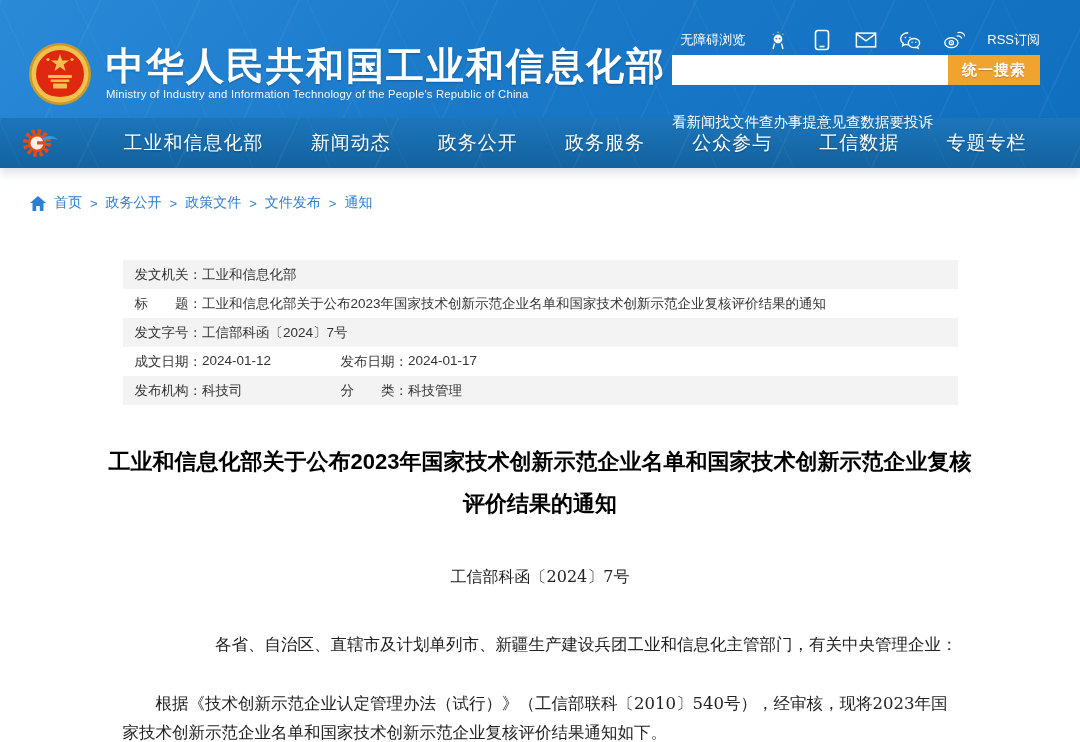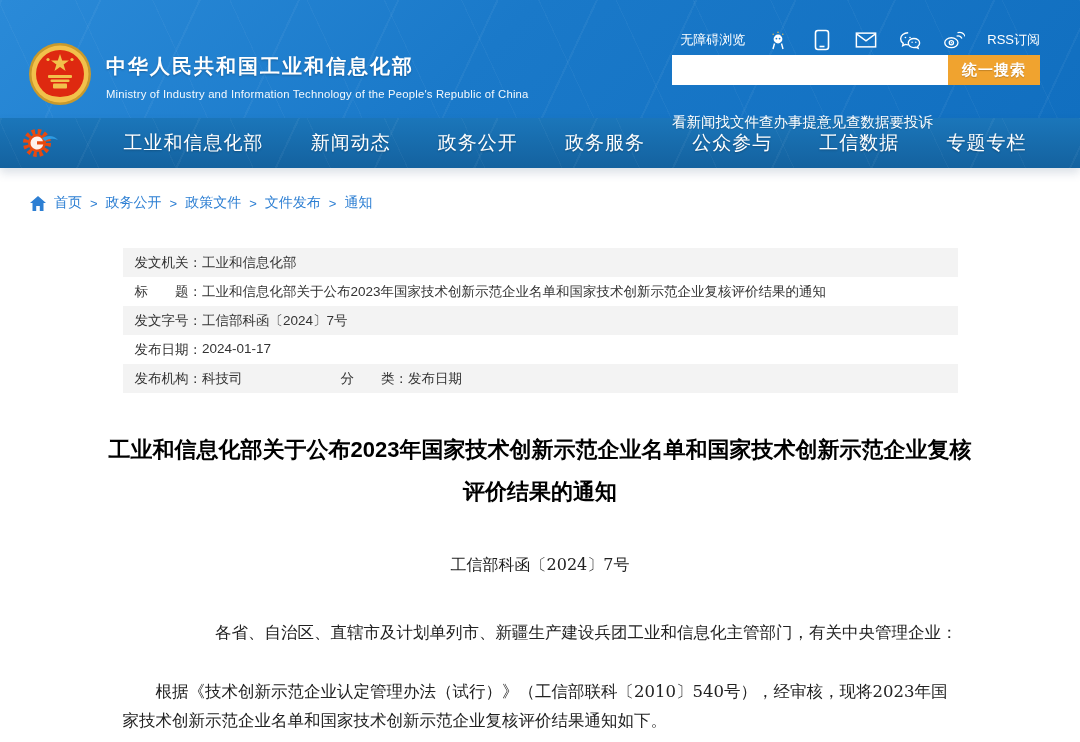--- a/index.html
+++ b/index.html
@@ -20,21 +20,21 @@
   .utility-row{
     position:absolute; top:30px; right:40px; z-index:2;
     display:flex; align-items:center; gap:22px; font-size:13px; color:#fff;
   }
   .utility-row .txt{ cursor:pointer; }
   .uicon{ width:22px; height:20px; display:inline-flex; align-items:center; justify-content:center; cursor:pointer; }
   .uicon svg{ display:block; }
 
   .brand{ position:absolute; left:28px; top:42px; z-index:2; display:flex; align-items:center; gap:14px; }
   .emblem{ width:64px; height:64px; }
-  .brand-text .cn{ font-size:20px; font-weight:bold; letter-spacing:2px; line-height:36px; text-shadow:0 1px 2px rgba(0,0,0,0.25); }
+  .brand-text .cn{ font-size:38px; font-weight:bold; letter-spacing:2px; line-height:36px; text-shadow:0 1px 2px rgba(0,0,0,0.25); }
   .brand-text .en{ font-size:11.3px; letter-spacing:0.2px; margin-top:4px; opacity:0.95; }
 
   .search-area{ position:absolute; left:672px; top:55px; width:368px; z-index:2; }
   .search-row{ display:flex; height:48px; }
   .search-row input{
     flex:1; border:none; outline:none; height:30px; padding:0 8px; font-size:14px;
     background:#fff; border-radius:0;
   }
   .search-btn{
     width:92px; height:30px; border:none; background:#f0a32f; color:#fff;
@@ -60,21 +60,21 @@
     display:flex; align-items:center; gap:8px;
     margin:26px 0 0 30px; font-size:14px; color:#2d7fd3;
   }
   .breadcrumb .sep{ color:#2d7fd3; font-size:13px; }
   .breadcrumb .crumb{ cursor:pointer; }
   .home-icon{ width:16px; height:15px; display:inline-block; }
 
   
   .content{ width:835px; margin:0 auto; }
 
-  .meta-table{ margin-top:36px; font-size:13.5px; color:#333; }
+  .meta-table{ margin-top:48px; font-size:13.5px; color:#333; }
   .meta-row{ display:flex; align-items:center; height:29px; padding:0 12px; }
   .meta-row:nth-child(odd){ background:#f3f3f3; }
   .meta-row .pair{ display:flex; white-space:nowrap; }
   .meta-row .pair.first-col{ width:206px; flex:0 0 auto; }
   .meta-label{ color:#333; }
   .meta-value{ color:#333; }
 
   .doc-title{
     margin:36px -14px 0; text-align:center; font-size:22px; font-weight:bold;
     color:#000; line-height:42px; font-family:"Liberation Sans","DejaVu Sans",sans-serif;
@@ -229,33 +229,37 @@
         <span class="meta-value">工业和信息化部关于公布2023年国家技术创新示范企业名单和国家技术创新示范企业复核评价结果的通知</span>
       </span>
     </div>
     <div class="meta-row">
       <span class="pair">
         <span class="meta-label">发文字号：</span>
         <span class="meta-value">工信部科函〔2024〕7号</span>
       </span>
     </div>
     <div class="meta-row">
+      <span class="pair first-col">
+        <span class="meta-label">成文日期：</span>
+        <span class="meta-value">2024-01-12</span>
+      </span>
       <span class="pair">
         <span class="meta-label">发布日期：</span>
         <span class="meta-value">2024-01-17</span>
       </span>
     </div>
     <div class="meta-row">
       <span class="pair first-col">
         <span class="meta-label">发布机构：</span>
         <span class="meta-value">科技司</span>
       </span>
       <span class="pair">
         <span class="meta-label">分　　类：</span>
-        <span class="meta-value">发布日期</span>
+        <span class="meta-value">科技管理</span>
       </span>
     </div>
   </div>
 
   <h1 class="doc-title">工业和信息化部关于公布2023年国家技术创新示范企业名单和国家技术创新示范企业复核评价结果的通知</h1>
 
   <div class="doc-number">工信部科函〔2024〕7号</div>
 
   <div class="doc-body">
     <p class="para para-salutation">各省、自治区、直辖市及计划单列市、新疆生产建设兵团工业和信息化主管部门，有关中央管理企业：</p>

